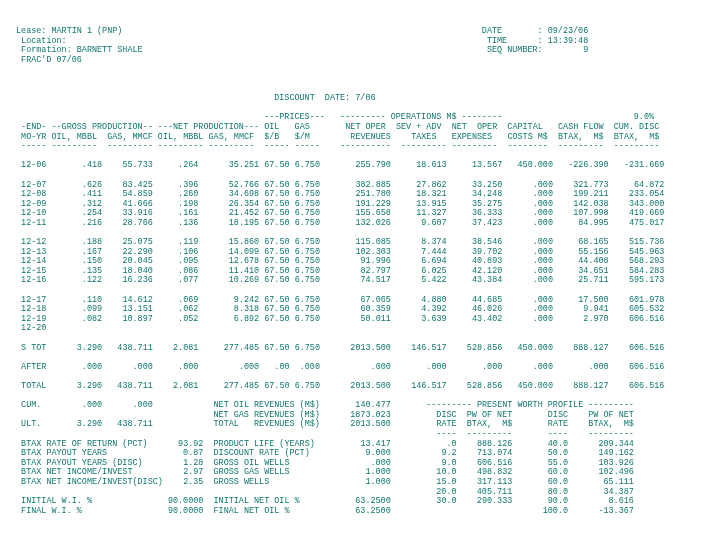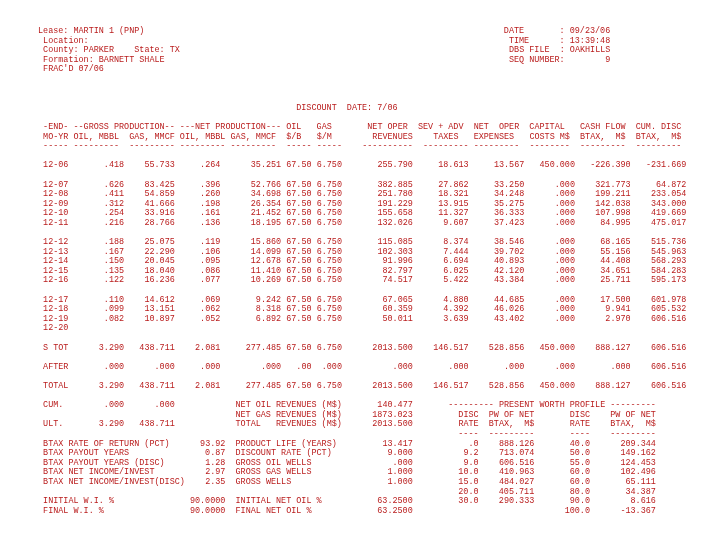--- a/index.html
+++ b/index.html
@@ -1,35 +1,35 @@
 <!DOCTYPE html>
 <html><head>
 <meta charset="utf-8">
 <style>
   html,body{margin:0;padding:0;background:#ffffff;}
   body{width:726px;height:558px;overflow:hidden;}
-  #report{padding:27px 0 0 30px;color:#b91c1c;margin-left:8px;}
+  #report{padding:27px 0 0 16px;color:#0f766e;}
   .ln{font-family:"Liberation Mono","DejaVu Sans Mono",monospace;
       font-size:8.45px;line-height:9.6px;height:9.6px;white-space:pre;}
   .ln span{white-space:pre;}
 </style>
 </head>
 <body>
 
 <div id="report">
     <div class="ln"><span>Lease:</span><span> </span><span>MARTIN 1 (PNP)</span><span>                                                                       </span><span>DATE</span><span>       </span><span>:</span><span> </span><span>09/23/06</span></div>
     <div class="ln"><span> </span><span>Location:</span><span>                                                                                   </span><span>TIME</span><span>      </span><span>:</span><span> </span><span>13:39:48</span></div>
-    <div class="ln"><span> </span><span>County:</span><span> </span><span>PARKER</span><span>    </span><span>State:</span><span> </span><span>TX</span><span>                                                                 </span><span>DBS FILE</span><span>  </span><span>:</span><span> </span><span>OAKHILLS</span></div>
     <div class="ln"><span> </span><span>Formation:</span><span> </span><span>BARNETT SHALE</span><span>                                                                    </span><span>SEQ NUMBER</span><span>:</span><span>        </span><span>9</span></div>
     <div class="ln"><span> </span><span>FRAC'D 07/06</span></div>
     <div class="ln"><span>                                        </span></div>
     <div class="ln"> </div>
     <div class="ln"> </div>
     <div class="ln"><span>                                                   </span><span>DISCOUNT  DATE:</span><span> </span><span>7/06</span></div>
     <div class="ln"> </div>
+    <div class="ln"><span>                                                 </span><span>---PRICES---</span><span>   </span><span>--------- OPERATIONS M$ --------</span><span>                          </span><span>9.0%</span></div>
     <div class="ln"><span> </span><span>-END-</span><span> </span><span>--GROSS PRODUCTION--</span><span> </span><span>---NET PRODUCTION---</span><span> </span><span>OIL</span><span>   </span><span>GAS</span><span>       </span><span>NET OPER</span><span>  </span><span>SEV + ADV</span><span>  </span><span>NET  OPER</span><span>  </span><span>CAPITAL</span><span>   </span><span>CASH FLOW</span><span>  </span><span>CUM. DISC</span></div>
     <div class="ln"><span> </span><span>MO-YR</span><span> </span><span>OIL, MBBL</span><span>  </span><span>GAS, MMCF</span><span> </span><span>OIL, MBBL</span><span> </span><span>GAS, MMCF</span><span>  </span><span>$/B</span><span>   </span><span>$/M</span><span>        </span><span>REVENUES</span><span>    </span><span>TAXES</span><span>   </span><span>EXPENSES</span><span>   </span><span>COSTS M$</span><span>  </span><span>BTAX,  M$</span><span>  </span><span>BTAX,  M$</span></div>
     <div class="ln"><span> </span><span>-----</span><span> </span><span>---------</span><span>  </span><span>---------</span><span> </span><span>---------</span><span> </span><span>---------</span><span>  </span><span>-----</span><span> </span><span>-----</span><span>    </span><span>----------</span><span>  </span><span>---------</span><span> </span><span>---------</span><span>  </span><span>--------</span><span>  </span><span>---------</span><span>  </span><span>---------</span></div>
     <div class="ln"> </div>
     <div class="ln"><span> </span><span>12-06</span><span>       </span><span>.418</span><span>    </span><span>55.733</span><span>     </span><span>.264</span><span>      </span><span>35.251</span><span> </span><span>67.50</span><span> </span><span>6.750</span><span>       </span><span>255.790</span><span>     </span><span>18.613</span><span>     </span><span>13.567</span><span>   </span><span>450.000</span><span>   </span><span>-226.390</span><span>   </span><span>-231.669</span></div>
     <div class="ln"> </div>
     <div class="ln"><span> </span><span>12-07</span><span>       </span><span>.626</span><span>    </span><span>83.425</span><span>     </span><span>.396</span><span>      </span><span>52.766</span><span> </span><span>67.50</span><span> </span><span>6.750</span><span>       </span><span>382.885</span><span>     </span><span>27.862</span><span>     </span><span>33.250</span><span>      </span><span>.000</span><span>    </span><span>321.773</span><span>     </span><span>64.872</span></div>
     <div class="ln"><span> </span><span>12-08</span><span>       </span><span>.411</span><span>    </span><span>54.859</span><span>     </span><span>.260</span><span>      </span><span>34.698</span><span> </span><span>67.50</span><span> </span><span>6.750</span><span>       </span><span>251.780</span><span>     </span><span>18.321</span><span>     </span><span>34.248</span><span>      </span><span>.000</span><span>    </span><span>199.211</span><span>    </span><span>233.054</span></div>
     <div class="ln"><span> </span><span>12-09</span><span>       </span><span>.312</span><span>    </span><span>41.666</span><span>     </span><span>.198</span><span>      </span><span>26.354</span><span> </span><span>67.50</span><span> </span><span>6.750</span><span>       </span><span>191.229</span><span>     </span><span>13.915</span><span>     </span><span>35.275</span><span>      </span><span>.000</span><span>    </span><span>142.038</span><span>    </span><span>343.000</span></div>
     <div class="ln"><span> </span><span>12-10</span><span>       </span><span>.254</span><span>    </span><span>33.916</span><span>     </span><span>.161</span><span>      </span><span>21.452</span><span> </span><span>67.50</span><span> </span><span>6.750</span><span>       </span><span>155.658</span><span>     </span><span>11.327</span><span>     </span><span>36.333</span><span>      </span><span>.000</span><span>    </span><span>107.998</span><span>    </span><span>419.669</span></div>
@@ -51,19 +51,19 @@
     <div class="ln"><span> </span><span>AFTER</span><span>       </span><span>.000</span><span>      </span><span>.000</span><span>     </span><span>.000</span><span>        </span><span>.000</span><span>   </span><span>.00</span><span>  </span><span>.000</span><span>          </span><span>.000</span><span>       </span><span>.000</span><span>       </span><span>.000</span><span>      </span><span>.000</span><span>       </span><span>.000</span><span>    </span><span>606.516</span></div>
     <div class="ln"> </div>
     <div class="ln"><span> </span><span>TOTAL</span><span>      </span><span>3.290</span><span>   </span><span>438.711</span><span>    </span><span>2.081</span><span>     </span><span>277.485</span><span> </span><span>67.50</span><span> </span><span>6.750</span><span>      </span><span>2013.500</span><span>    </span><span>146.517</span><span>    </span><span>528.856</span><span>   </span><span>450.000</span><span>    </span><span>888.127</span><span>    </span><span>606.516</span></div>
     <div class="ln"> </div>
     <div class="ln"><span> </span><span>CUM.</span><span>        </span><span>.000</span><span>      </span><span>.000</span><span>            </span><span>NET OIL REVENUES (M$)</span><span>       </span><span>140.477</span><span>       </span><span>--------- PRESENT WORTH PROFILE ---------</span></div>
     <div class="ln"><span>                                       </span><span>NET GAS REVENUES (M$)</span><span>      </span><span>1873.023</span><span>         </span><span>DISC</span><span>  </span><span>PW OF NET</span><span>       </span><span>DISC</span><span>    </span><span>PW OF NET</span></div>
     <div class="ln"><span> </span><span>ULT.</span><span>       </span><span>3.290</span><span>   </span><span>438.711</span><span>            </span><span>TOTAL   REVENUES (M$)</span><span>      </span><span>2013.500</span><span>         </span><span>RATE</span><span>  </span><span>BTAX,  M$</span><span>       </span><span>RATE</span><span>    </span><span>BTAX,  M$</span></div>
     <div class="ln"><span>                                                                                   </span><span>----</span><span>  </span><span>---------</span><span>       </span><span>----</span><span>    </span><span>---------</span></div>
     <div class="ln"><span> </span><span>BTAX RATE OF RETURN (PCT)</span><span>      </span><span>93.92</span><span>  </span><span>PRODUCT LIFE (YEARS)</span><span>         </span><span>13.417</span><span>           </span><span>.0</span><span>    </span><span>888.126</span><span>       </span><span>40.0</span><span>      </span><span>209.344</span></div>
     <div class="ln"><span> </span><span>BTAX PAYOUT YEARS</span><span>               </span><span>0.87</span><span>  </span><span>DISCOUNT RATE (PCT)</span><span>           </span><span>9.000</span><span>          </span><span>9.2</span><span>    </span><span>713.074</span><span>       </span><span>50.0</span><span>      </span><span>149.162</span></div>
-    <div class="ln"><span> </span><span>BTAX PAYOUT YEARS (DISC)</span><span>        </span><span>1.28</span><span>  </span><span>GROSS OIL WELLS</span><span>                </span><span>.000</span><span>          </span><span>9.0</span><span>    </span><span>606.516</span><span>       </span><span>55.0</span><span>      </span><span>124.453</span></div>
-    <div class="ln"><span> </span><span>BTAX NET INCOME/INVEST</span><span>          </span><span>2.97</span><span>  </span><span>GROSS GAS WELLS</span><span>               </span><span>1.000</span><span>         </span><span>10.0</span><span>    </span><span>410.963</span><span>       </span><span>60.0</span><span>      </span><span>102.496</span></div>
-    <div class="ln"><span> </span><span>BTAX NET INCOME/INVEST(DISC)</span><span>    </span><span>2.35</span><span>  </span><span>GROSS WELLS</span><span>                   </span><span>1.000</span><span>         </span><span>15.0</span><span>    </span><span>484.027</span><span>       </span><span>60.0</span><span>       </span><span>65.111</span></div>
+    <div class="ln"><span> </span><span>BTAX PAYOUT YEARS (DISC)</span><span>        </span><span>1.28</span><span>  </span><span>GROSS OIL WELLS</span><span>                </span><span>.000</span><span>          </span><span>9.0</span><span>    </span><span>606.516</span><span>       </span><span>55.0</span><span>      </span><span>103.926</span></div>
+    <div class="ln"><span> </span><span>BTAX NET INCOME/INVEST</span><span>          </span><span>2.97</span><span>  </span><span>GROSS GAS WELLS</span><span>               </span><span>1.000</span><span>         </span><span>10.0</span><span>    </span><span>498.832</span><span>       </span><span>60.0</span><span>      </span><span>102.496</span></div>
+    <div class="ln"><span> </span><span>BTAX NET INCOME/INVEST(DISC)</span><span>    </span><span>2.35</span><span>  </span><span>GROSS WELLS</span><span>                   </span><span>1.000</span><span>         </span><span>15.0</span><span>    </span><span>317.113</span><span>       </span><span>60.0</span><span>       </span><span>65.111</span></div>
     <div class="ln"><span>                                                                                   </span><span>20.0</span><span>    </span><span>405.711</span><span>       </span><span>80.0</span><span>       </span><span>34.387</span></div>
     <div class="ln"><span> </span><span>INITIAL W.I. %</span><span>               </span><span>90.0000</span><span>  </span><span>INITIAL NET OIL %</span><span>           </span><span>63.2500</span><span>         </span><span>30.0</span><span>    </span><span>290.333</span><span>       </span><span>90.0</span><span>        </span><span>8.616</span></div>
     <div class="ln"><span> </span><span>FINAL W.I. %</span><span>                 </span><span>90.0000</span><span>  </span><span>FINAL NET OIL %</span><span>             </span><span>63.2500</span><span>                              </span><span>100.0</span><span>      </span><span>-13.367</span></div>
   </div>
 
 </body></html>

